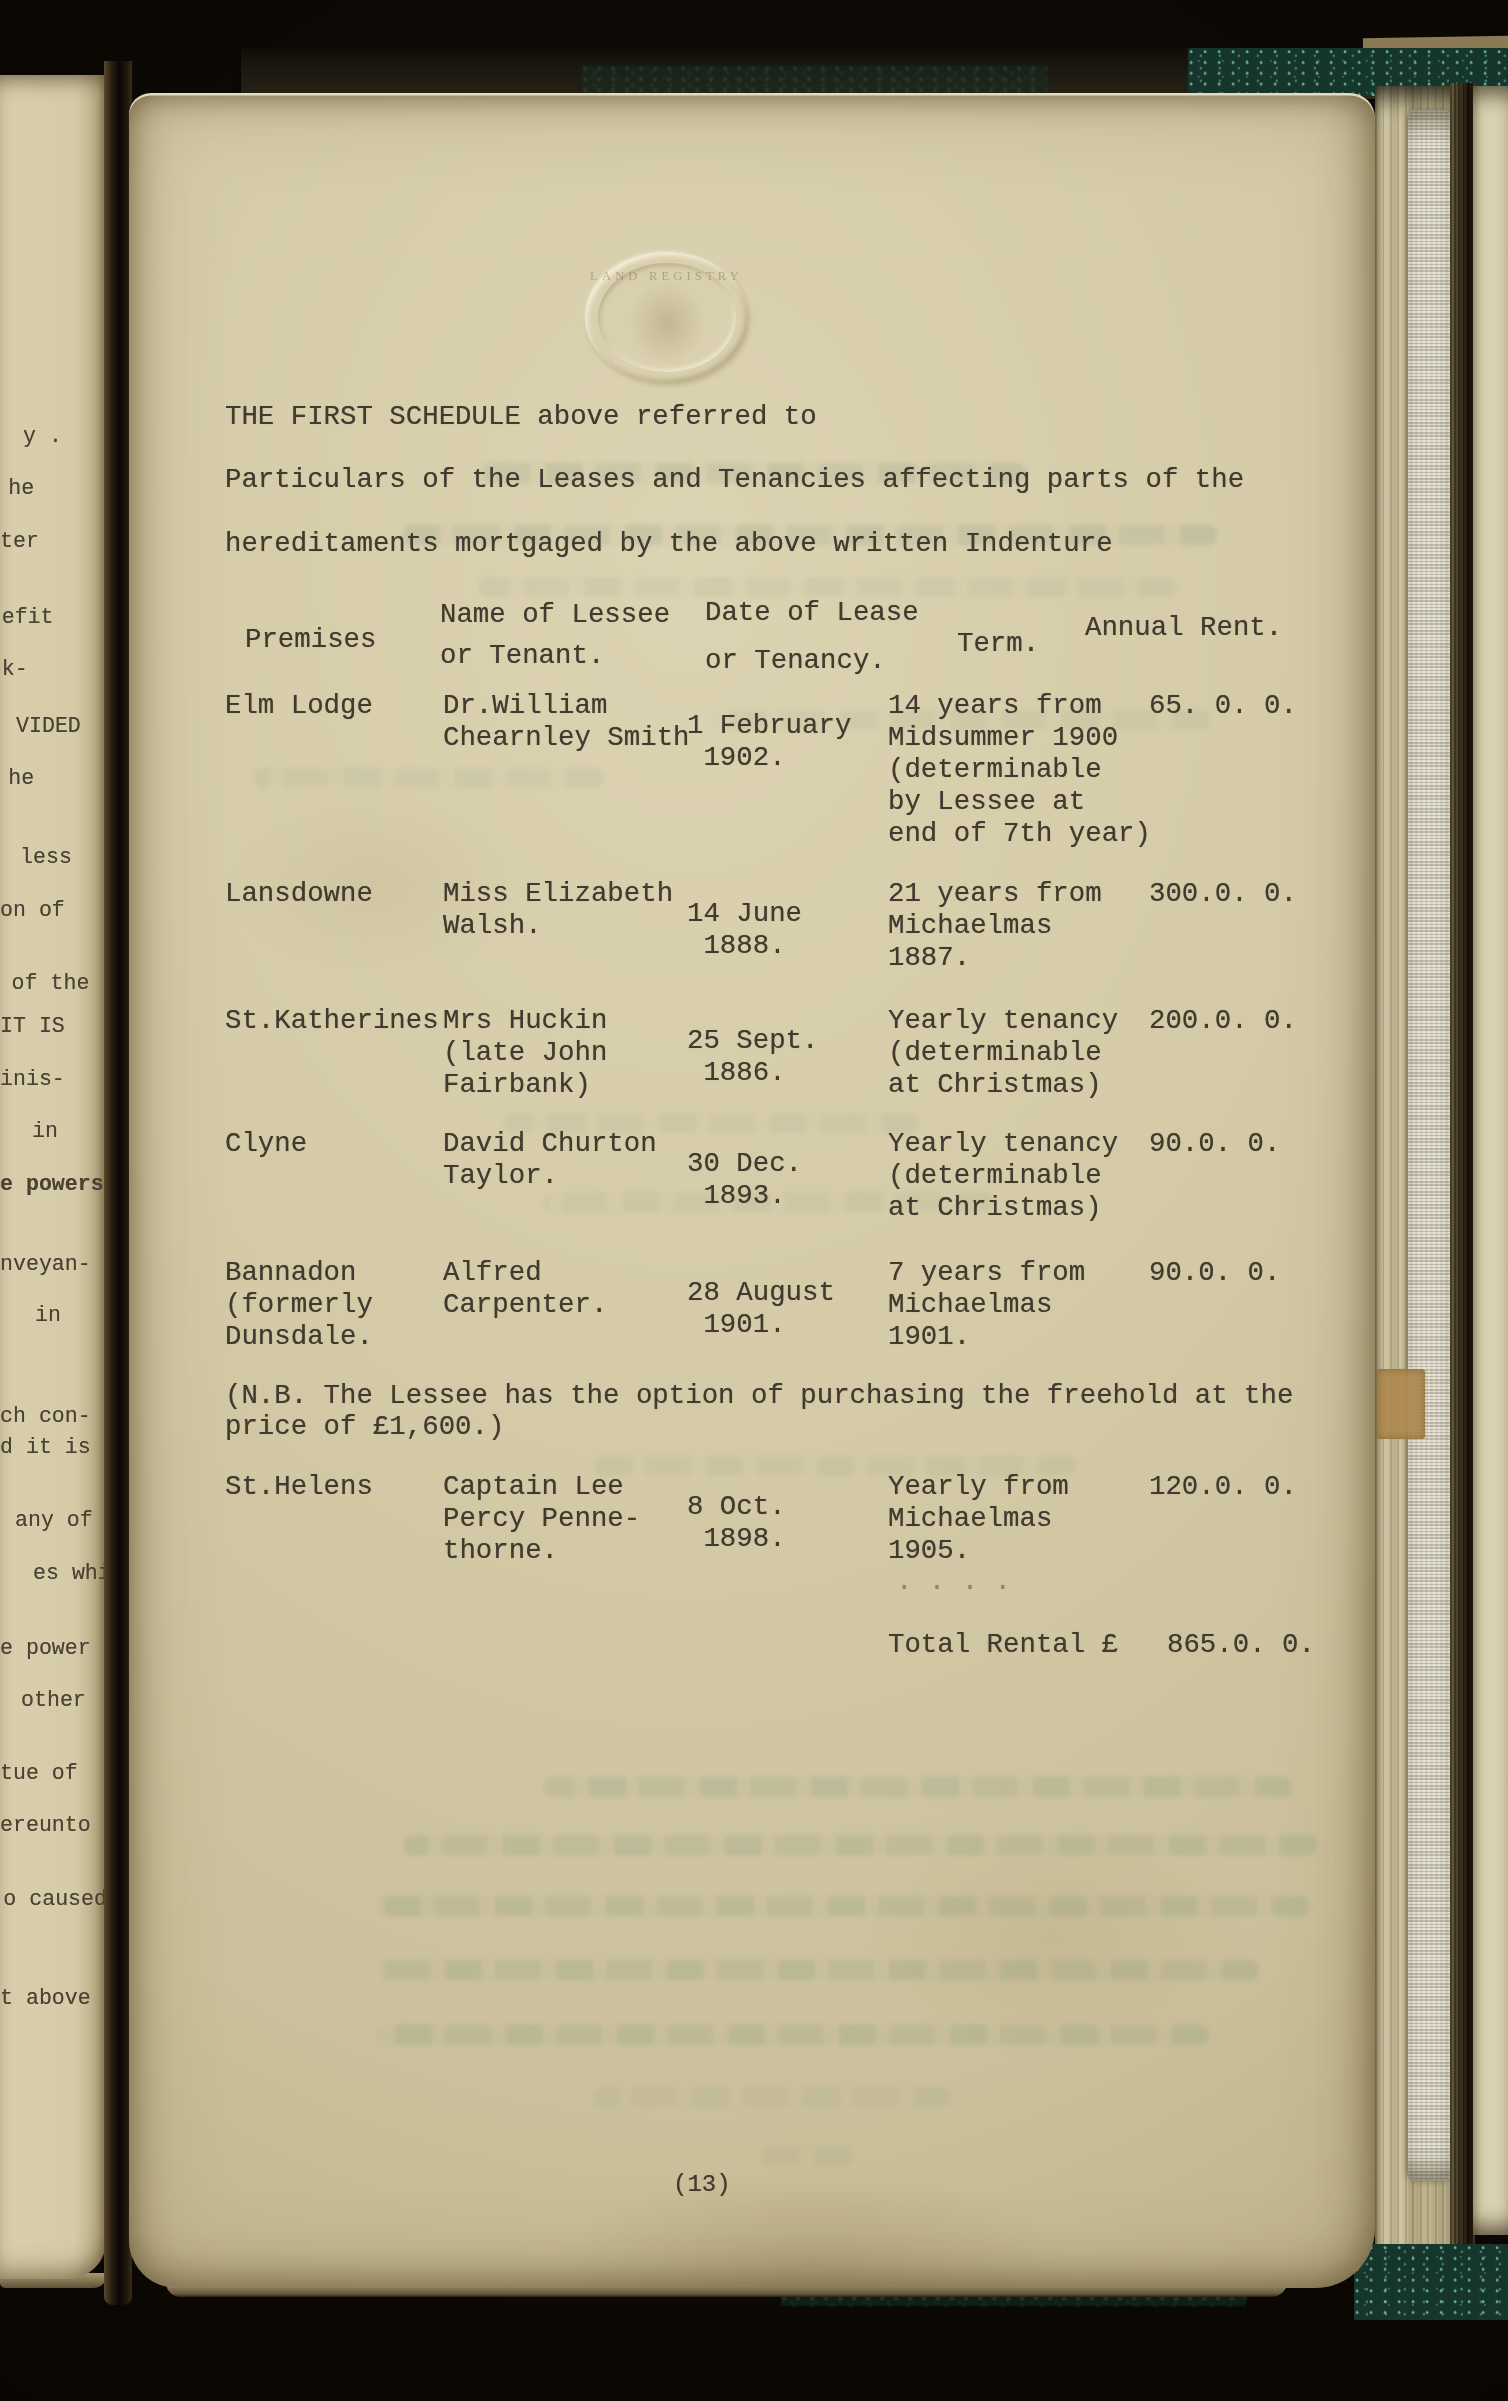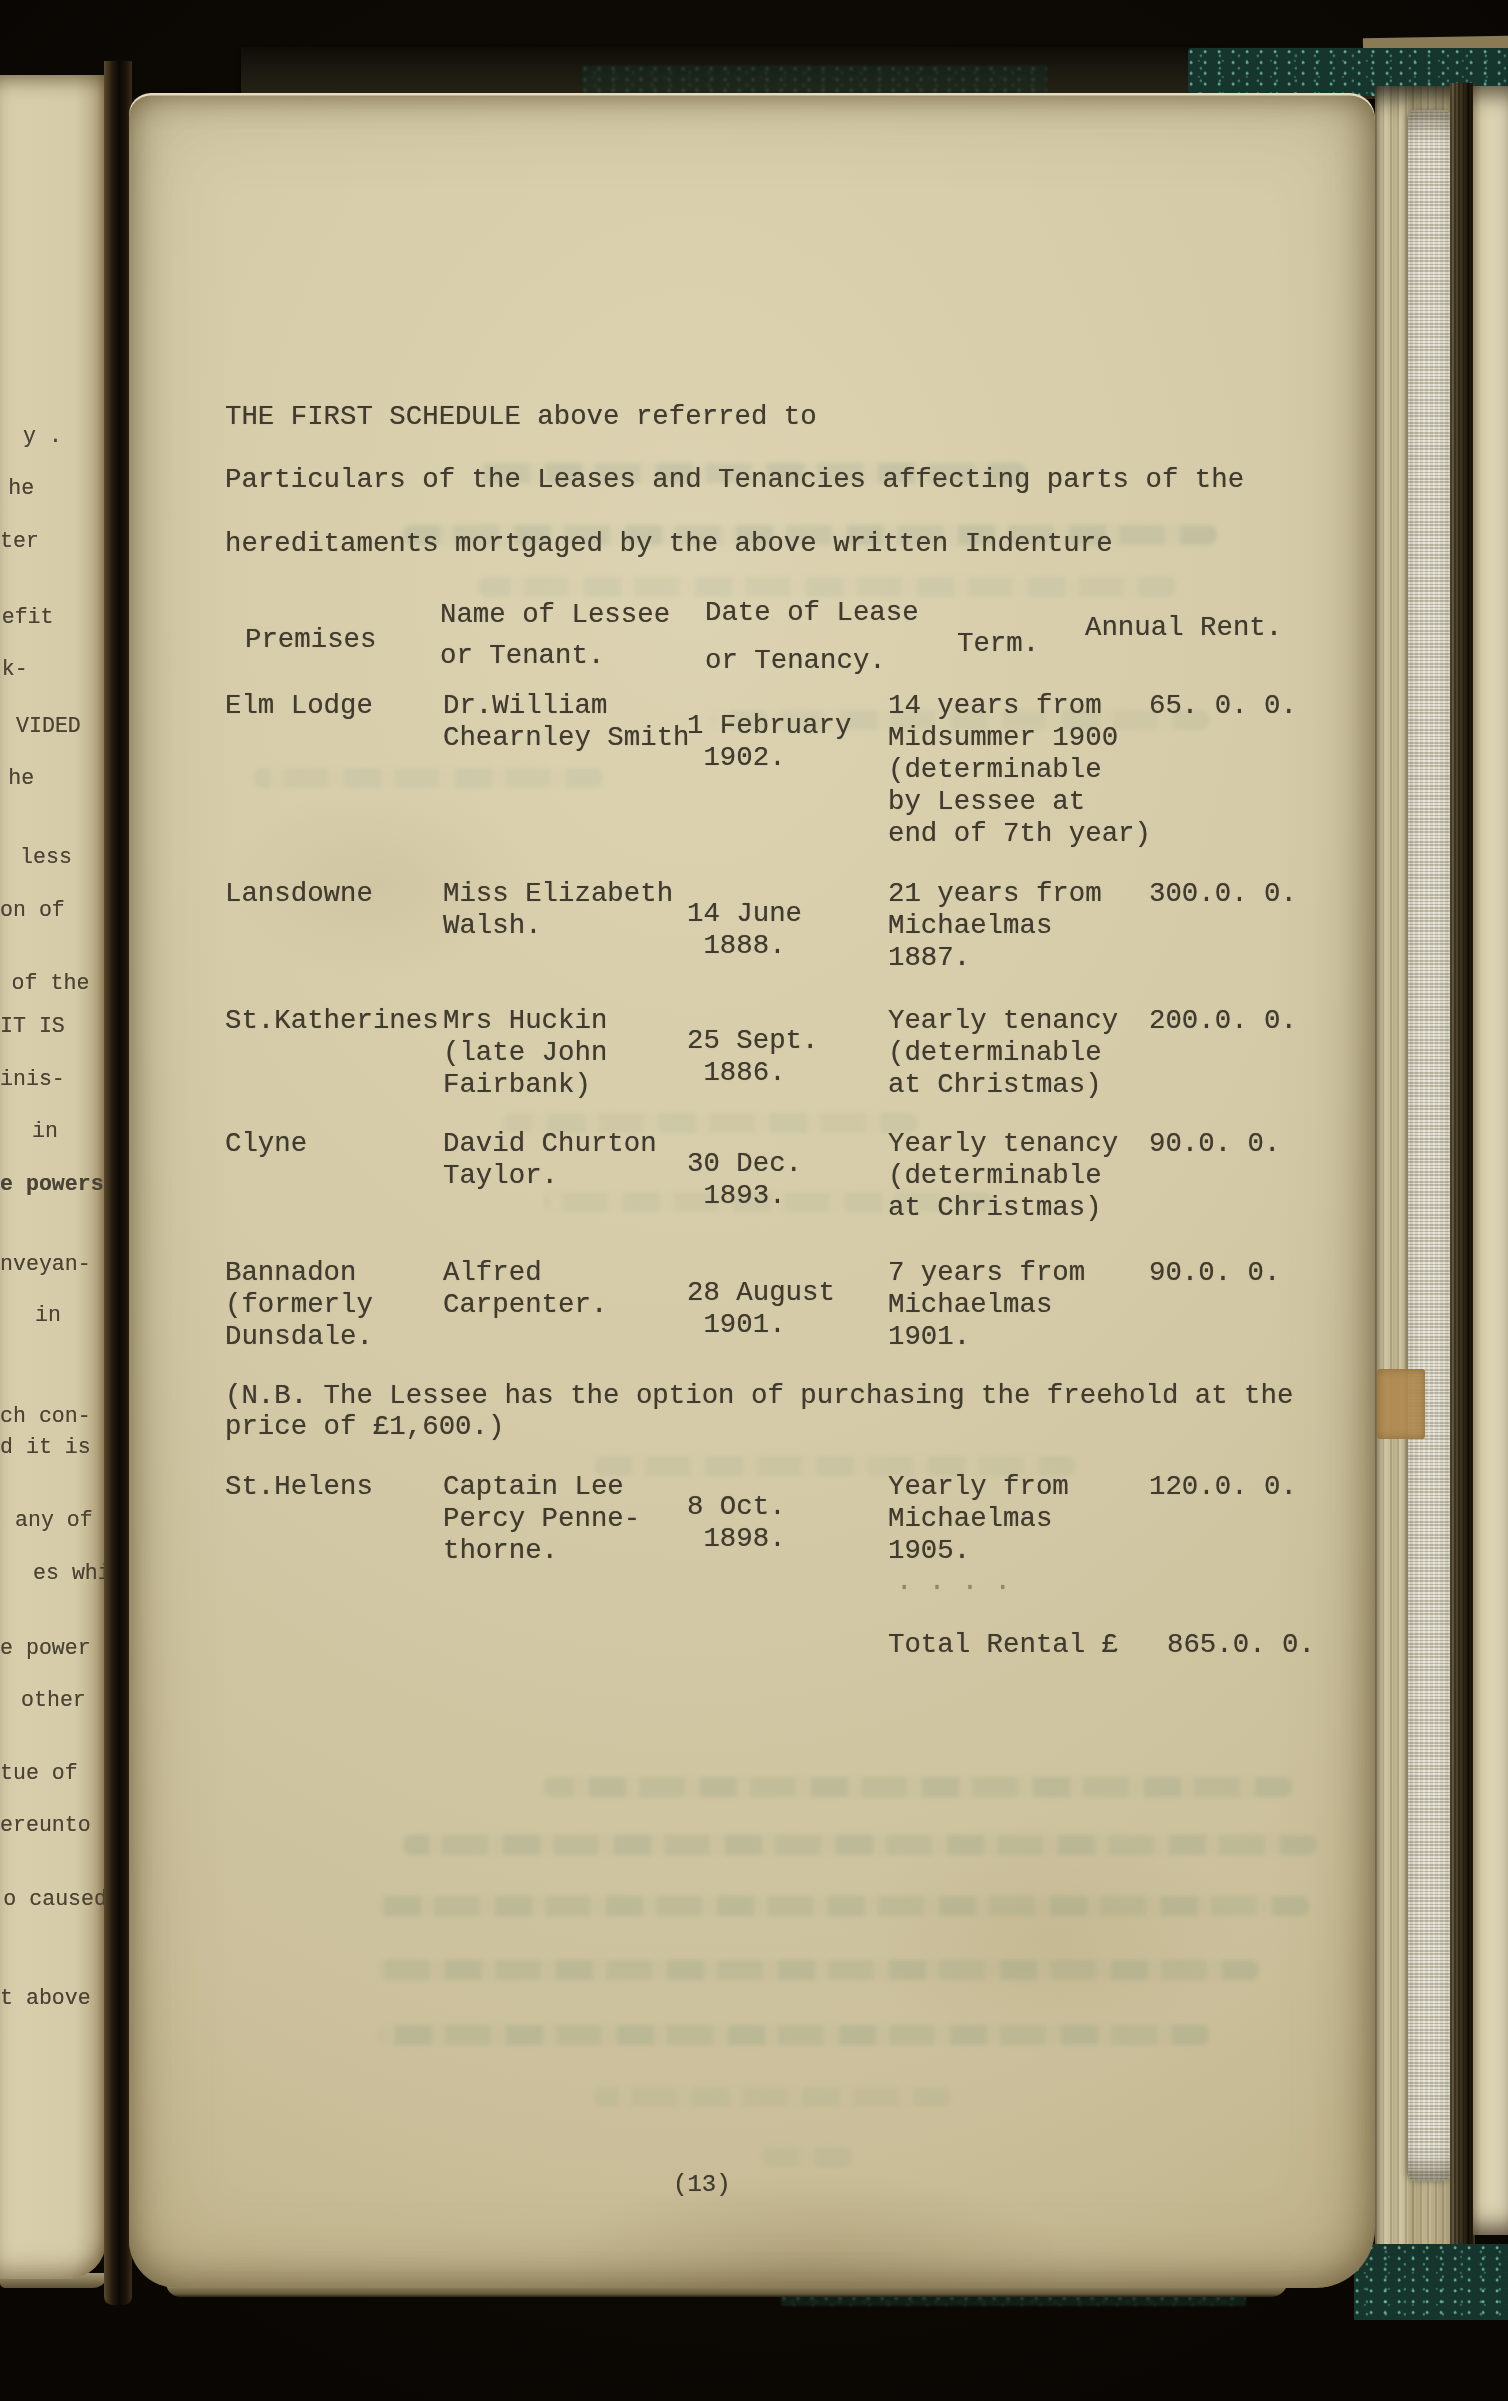--- a/index.html
+++ b/index.html
@@ -179,20 +179,25 @@
     <div class="ghost f" style="left:415px;top:1099px;width:449px"></div>
     <div class="ghost f" style="left:465px;top:1363px;width:482px"></div>
     <div class="ghost" style="left:415px;top:1684px;width:748px"></div>
     <div class="ghost" style="left:274px;top:1742px;width:914px"></div>
     <div class="ghost" style="left:249px;top:1803px;width:931px"></div>
     <div class="ghost" style="left:249px;top:1867px;width:881px"></div>
     <div class="ghost" style="left:249px;top:1932px;width:831px"></div>
     <div class="ghost f" style="left:465px;top:1994px;width:357px"></div>
     <div class="ghost f" style="left:632px;top:2054px;width:91px"></div>
 
+    <div class="abs seal">
+      <div class="seal-text">LAND REGISTRY</div>
+      <div class="seal-inner"></div>
+      <div class="seal-crest"></div>
+    </div>
 
     <div class="t" style="left:96px;top:371px">Particulars of the Leases and Tenancies affecting parts of the</div>
     <div class="t" style="left:96px;top:308px">THE FIRST SCHEDULE above referred to</div>
     <div class="t" style="left:96px;top:435px">hereditaments mortgaged by the above written Indenture</div>
 
     <div class="t" style="left:116px;top:531px">Premises</div>
     <div class="t" style="left:311px;top:506px">Name of Lessee</div>
     <div class="t" style="left:311px;top:547px">or Tenant.</div>
     <div class="t" style="left:576px;top:504px">Date of Lease</div>
     <div class="t" style="left:576px;top:552px">or Tenancy.</div>

